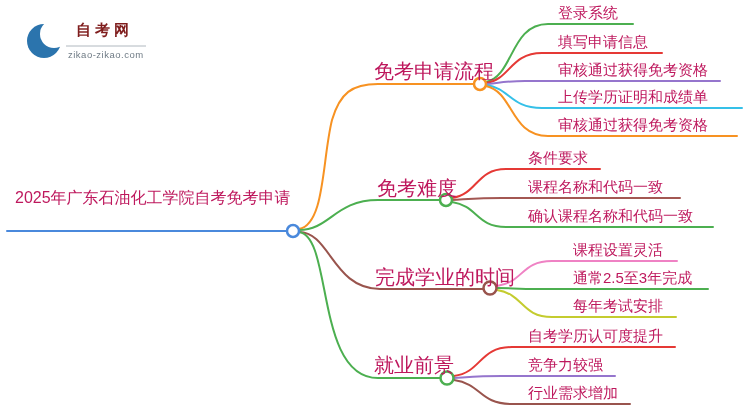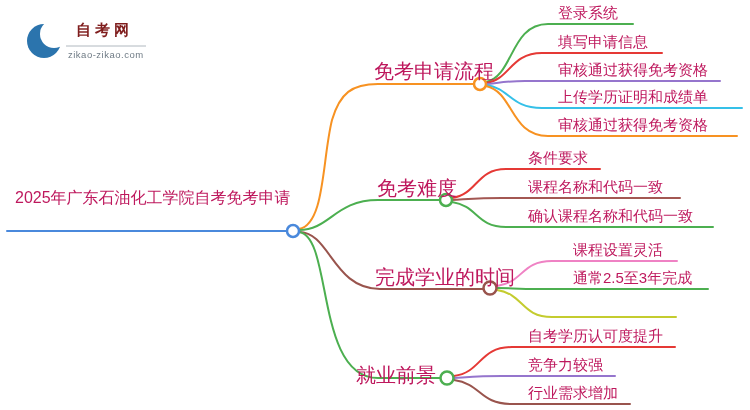--- a/index.html
+++ b/index.html
@@ -81,32 +81,33 @@
   </svg>
 
   <div class="logo-title">自考网</div>
   <div class="logo-domain">zikao-zikao.com</div>
 
   <div class="lbl main" style="left:15px;top:189px;">2025年广东石油化工学院自考免考申请</div>
 
   <div class="lbl branch" style="left:374px;top:62px;">免考申请流程</div>
   <div class="lbl branch" style="left:377px;top:179px;">免考难度</div>
   <div class="lbl branch" style="left:375px;top:268px;">完成学业的时间</div>
-  <div class="lbl branch" style="left:356px;top:356px;margin-top:10px;">就业前景</div>
+  <div class="lbl branch" style="left:374px;top:356px;">就业前景</div>
 
   <div class="lbl" style="left:558px;top:4px;">登录系统</div>
   <div class="lbl" style="left:558px;top:33px;">填写申请信息</div>
   <div class="lbl" style="left:558px;top:61px;">审核通过获得免考资格</div>
   <div class="lbl" style="left:558px;top:88px;">上传学历证明和成绩单</div>
   <div class="lbl" style="left:558px;top:116px;font-family:Liberation Serif, serif;">审核通过获得免考资格</div>
 
   <div class="lbl" style="left:528px;top:149px;">条件要求</div>
   <div class="lbl" style="left:528px;top:178px;">课程名称和代码一致</div>
   <div class="lbl" style="left:528px;top:207px;">确认课程名称和代码一致</div>
 
   <div class="lbl" style="left:573px;top:241px;">课程设置灵活</div>
   <div class="lbl" style="left:573px;top:269px;">通常2.5至3年完成</div>
+  <div class="lbl" style="left:573px;top:297px;">每年考试安排</div>
 
   <div class="lbl" style="left:528px;top:327px;">自考学历认可度提升</div>
   <div class="lbl" style="left:528px;top:356px;">竞争力较强</div>
   <div class="lbl" style="left:528px;top:384px;">行业需求增加</div>
 
 </div>
 
 </body></html>

